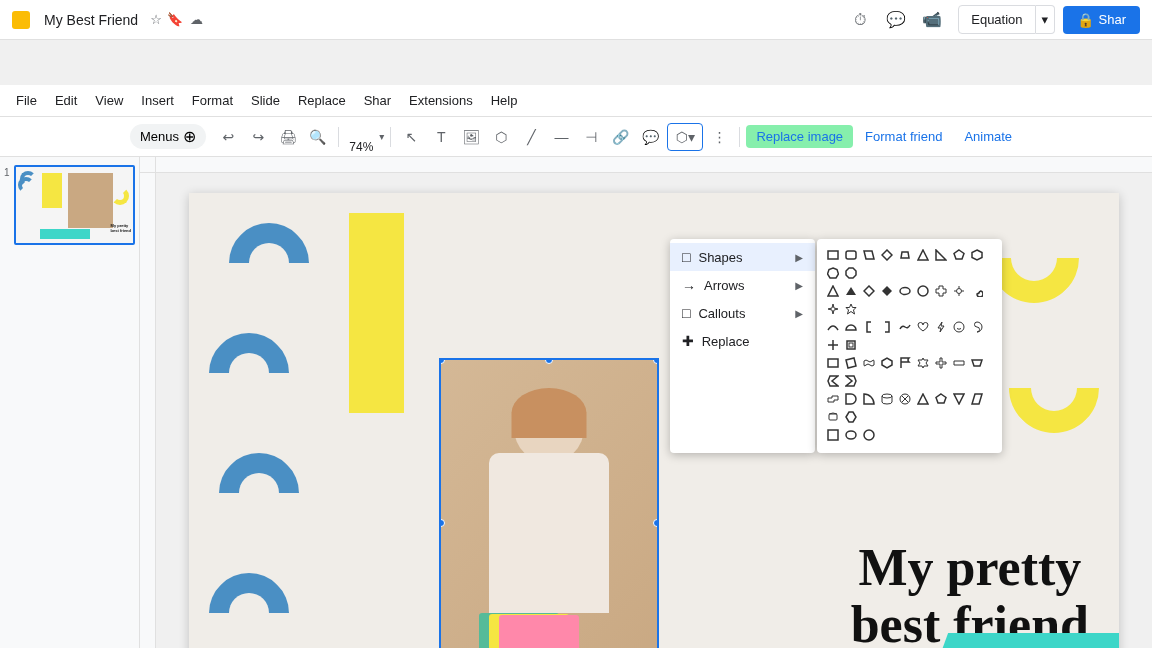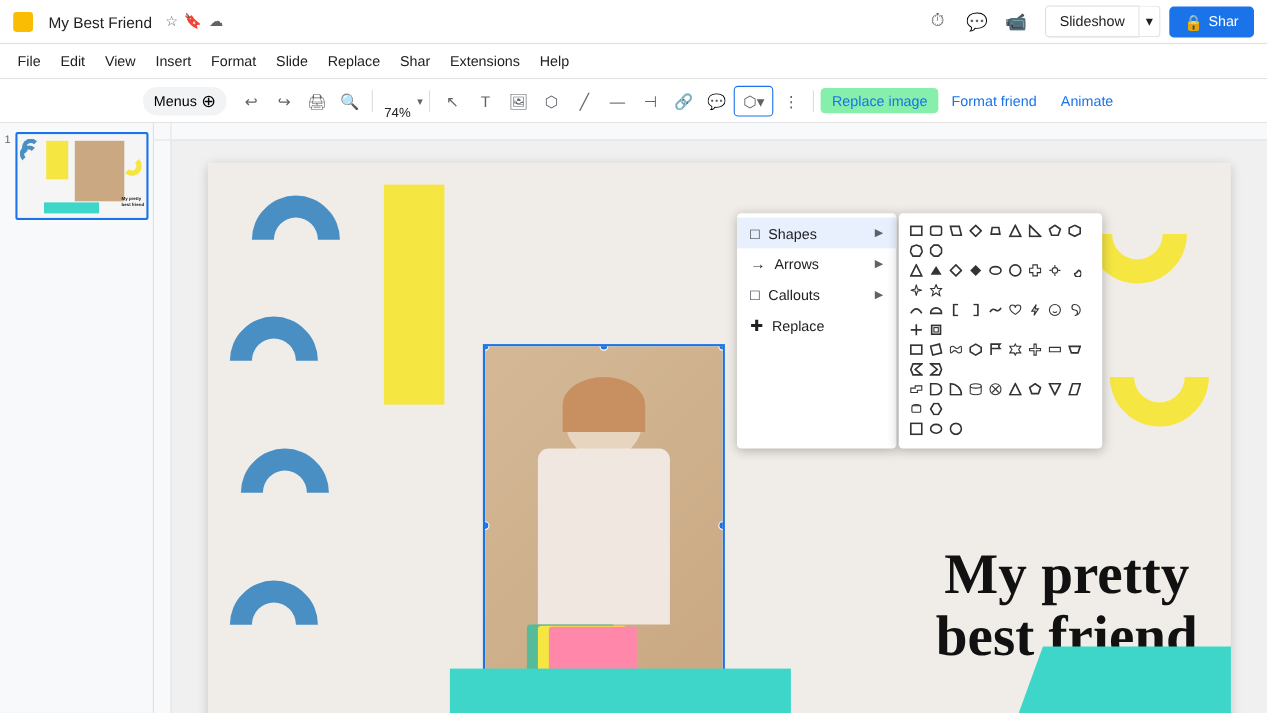--- a/index.html
+++ b/index.html
@@ -24,21 +24,21 @@
       padding: 6px 6px; font-size: 13px; cursor: pointer; color: #202124;
     }
     #share-btn {
       background: #1a73e8; color: #fff; border: none; border-radius: 4px;
       padding: 6px 14px; font-size: 13px; cursor: pointer; display: flex; align-items: center; gap: 4px;
     }
 
     
     #menu-bar {
       display: flex; align-items: center; height: 32px; background: #fff;
-      padding: 0 8px; border-bottom: 1px solid #e0e0e0; gap: 2px;
+      padding: 0 8px; border-bottom: 1px solid #e0e0e0; gap: 2px; margin-top: 45px;
     }
     .menu-item { padding: 4px 8px; font-size: 13px; color: #202124; cursor: pointer; border-radius: 4px; }
 
     
     #toolbar {
       display: flex; align-items: center; height: 40px; background: #fff;
       padding: 0 8px; border-bottom: 1px solid #e0e0e0; gap: 2px; justify-content: center;
     }
     .tb-btn {
       width: 28px; height: 28px; border-radius: 4px; display: flex; align-items: center;
@@ -148,21 +148,21 @@
     <span style="font-size:13px;color:#5f6368;cursor:pointer;">☆</span>
     <span style="font-size:13px;color:#5f6368;cursor:pointer;">🔖</span>
     <span style="font-size:13px;color:#5f6368;cursor:pointer;">☁</span>
   </div>
   <div class="spacer"></div>
   <div class="top-right-icons">
     <div class="icon-btn">⏱</div>
     <div class="icon-btn">💬</div>
     <div class="icon-btn">📹</div>
     <div style="display:flex;margin-left:4px;">
-      <button id="slideshow-btn">Slideshow</button>
+      <button id="slideshow-btn">Equation</button>
       <button id="slideshow-dropdown">▾</button>
     </div>
     <button id="share-btn">
       <span style="font-size:14px;">🔒</span>
       <span>Shar</span>
     </button>
   </div>
 </div>
 
 <div id="menu-bar">

